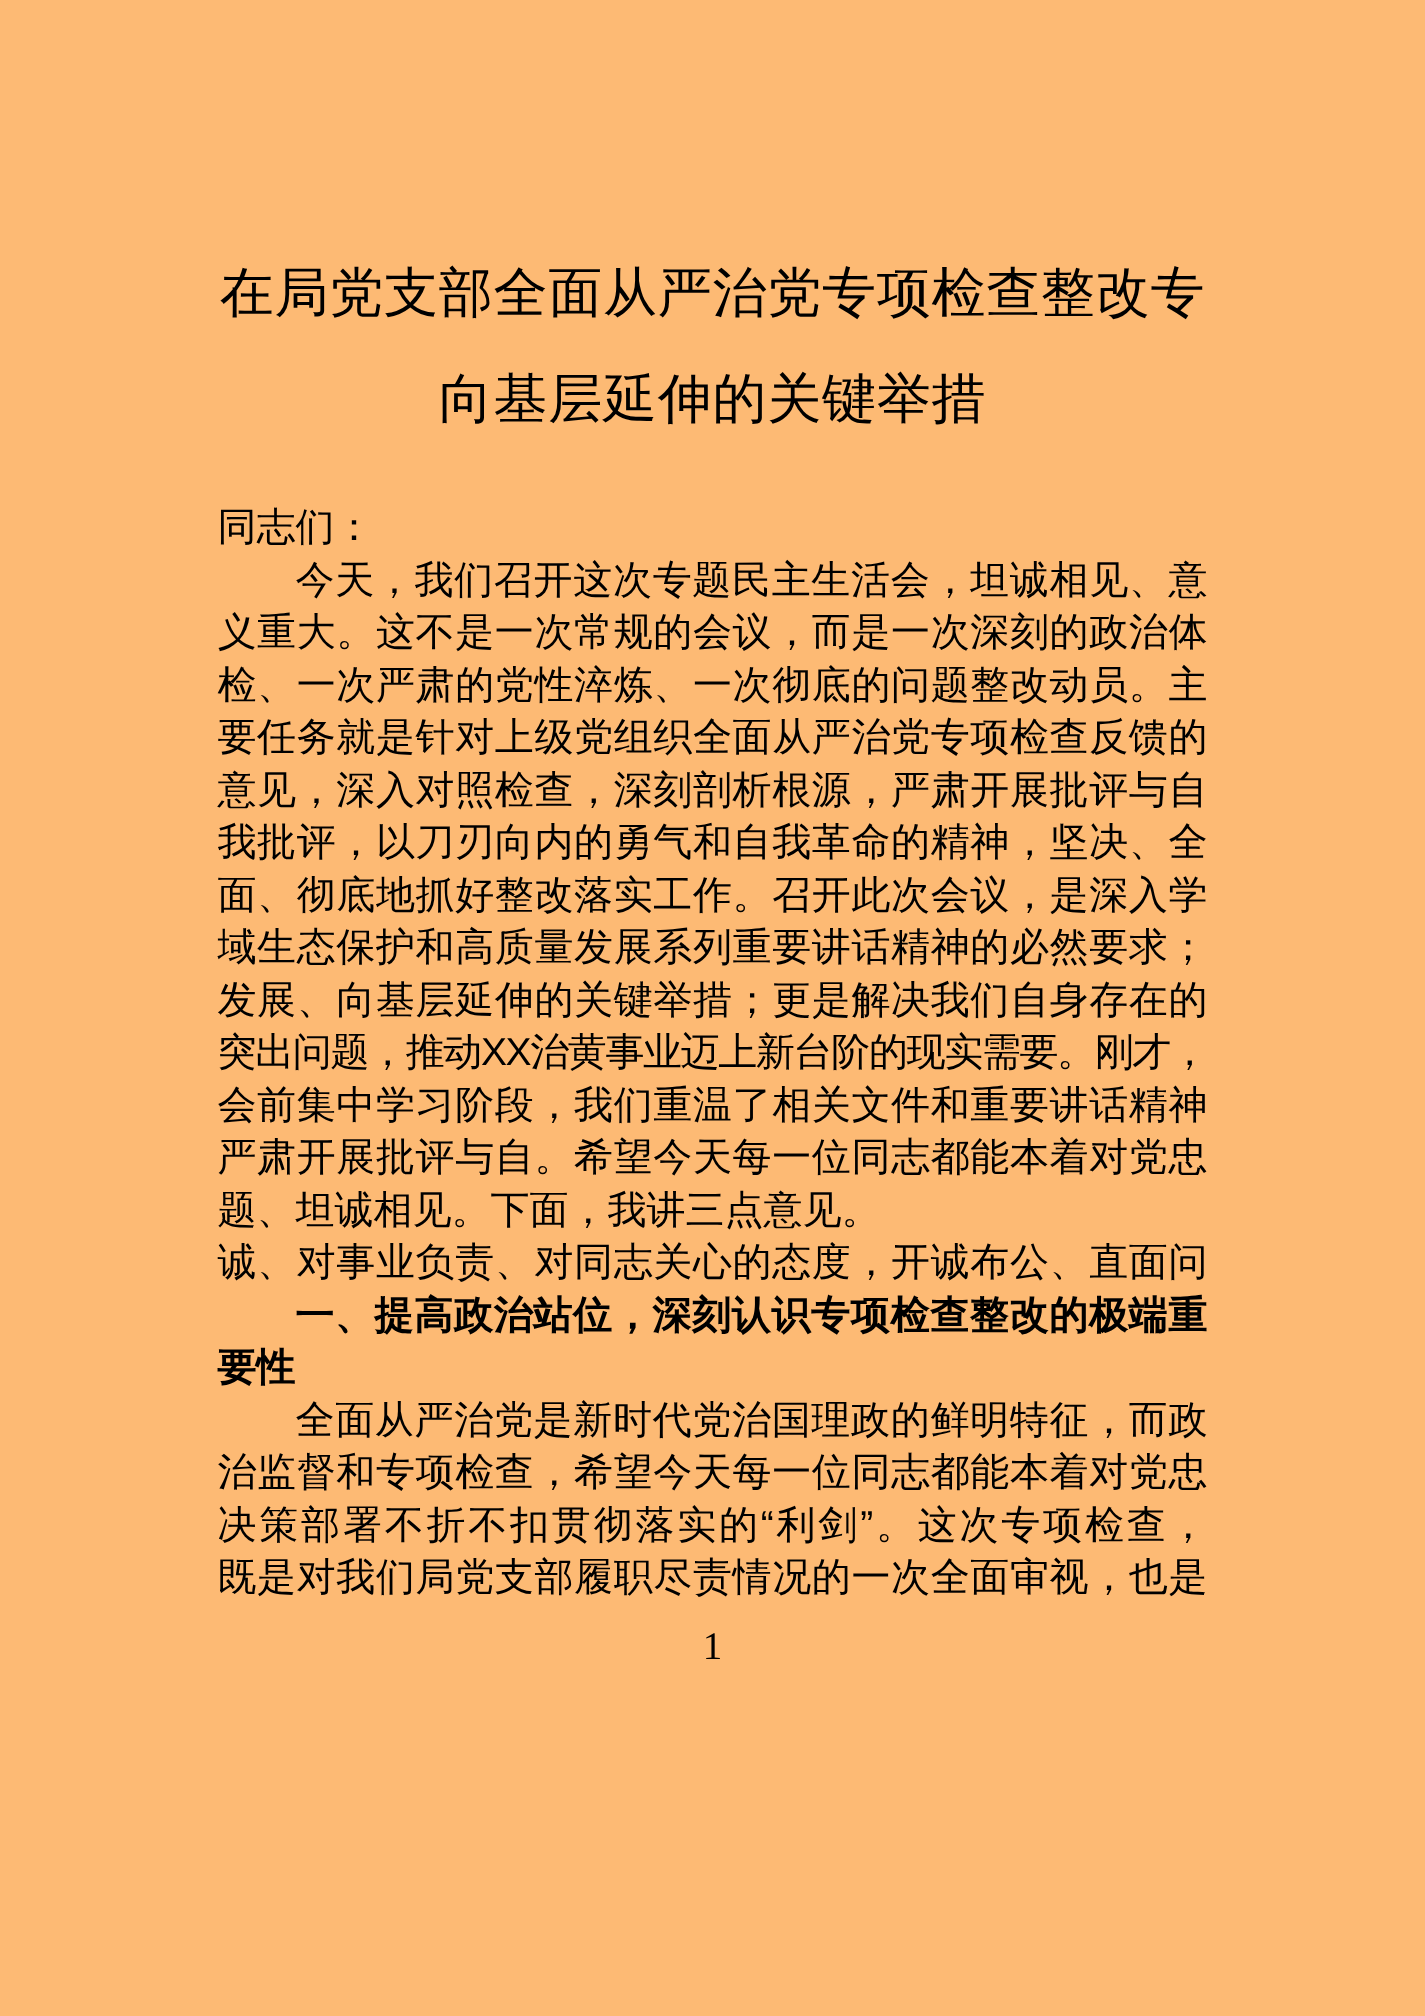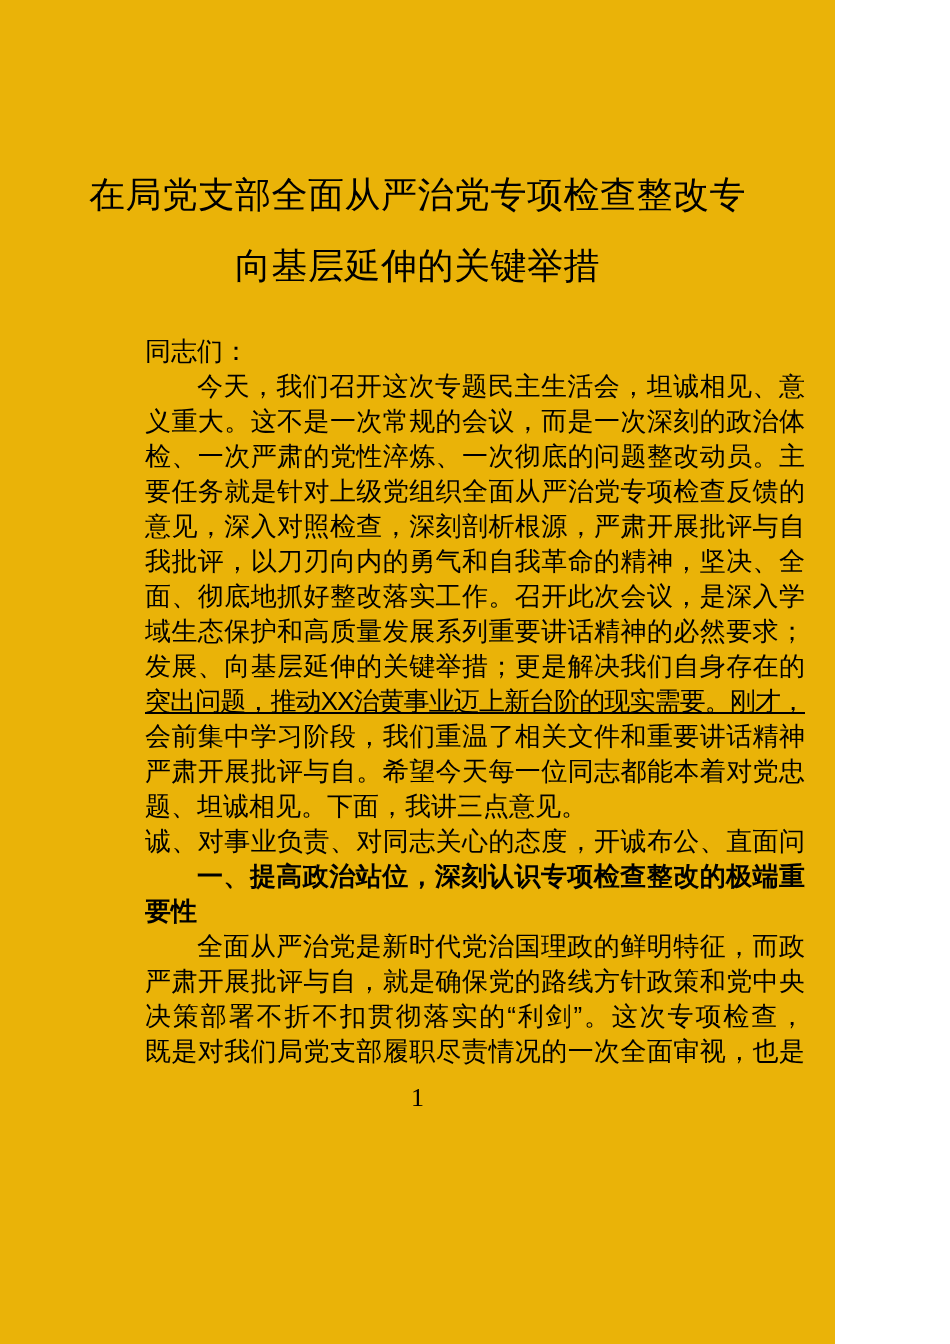--- a/index.html
+++ b/index.html
@@ -2,23 +2,23 @@
 <html><head>
 <meta charset="utf-8">
 <style>
   html, body {
     margin: 0;
     padding: 0;
     background: #ffffff;
   }
   .page {
     position: relative;
-    width: 835px;
+    width: 950px;
     height: 1344px;
-    background: #eab308;
+    background: #fdba74;
     color: #000000;
     overflow: hidden;
     font-family: "Liberation Sans", "DejaVu Sans", sans-serif;
   }
   .doc-title {
     margin: 159px 40px 0;
     font-size: 36px;
     line-height: 71px;
     font-weight: normal;
     text-align: center;
@@ -35,21 +35,21 @@
     height: 35px;
     white-space: nowrap;
     overflow: visible;
   }
   .doc-line.indent { text-indent: 52px; }
   .doc-line.fill {
     white-space: normal;
     text-align: justify;
     text-align-last: justify;
   }
-  .doc-line.tight { letter-spacing: -1px; text-decoration: underline; }
+  .doc-line.tight { letter-spacing: -1px; }
   .para.heading .doc-line { font-weight: bold; }
   .page-number {
     margin-top: 11px;
     text-align: center;
     font-size: 26px;
     line-height: 35px;
     font-family: "Liberation Serif", "DejaVu Serif", serif;
   }
 </style>
 </head>
@@ -79,19 +79,19 @@
         <div class="doc-line fill">严肃开展批评与自。希望今天每一位同志都能本着对党忠</div>
         <div class="doc-line">题、坦诚相见。下面，我讲三点意见。</div>
         <div class="doc-line fill">诚、对事业负责、对同志关心的态度，开诚布公、直面问</div>
       </div>
       <div class="para heading">
         <div class="doc-line indent fill">一、提高政治站位，深刻认识专项检查整改的极端重</div>
         <div class="doc-line">要性</div>
       </div>
       <div class="para paragraph">
         <div class="doc-line indent fill">全面从严治党是新时代党治国理政的鲜明特征，而政</div>
-        <div class="doc-line fill">严肃开展批评与自，就是确保党的路线方针政策和党中央</div>
+        <div class="doc-line fill">治监督和专项检查，希望今天每一位同志都能本着对党忠</div>
         <div class="doc-line fill">决策部署不折不扣贯彻落实的“利剑”。这次专项检查，</div>
         <div class="doc-line fill">既是对我们局党支部履职尽责情况的一次全面审视，也是</div>
       </div>
     </div>
   <div class="page-number">1</div>
 </div>
 
 </body></html>

